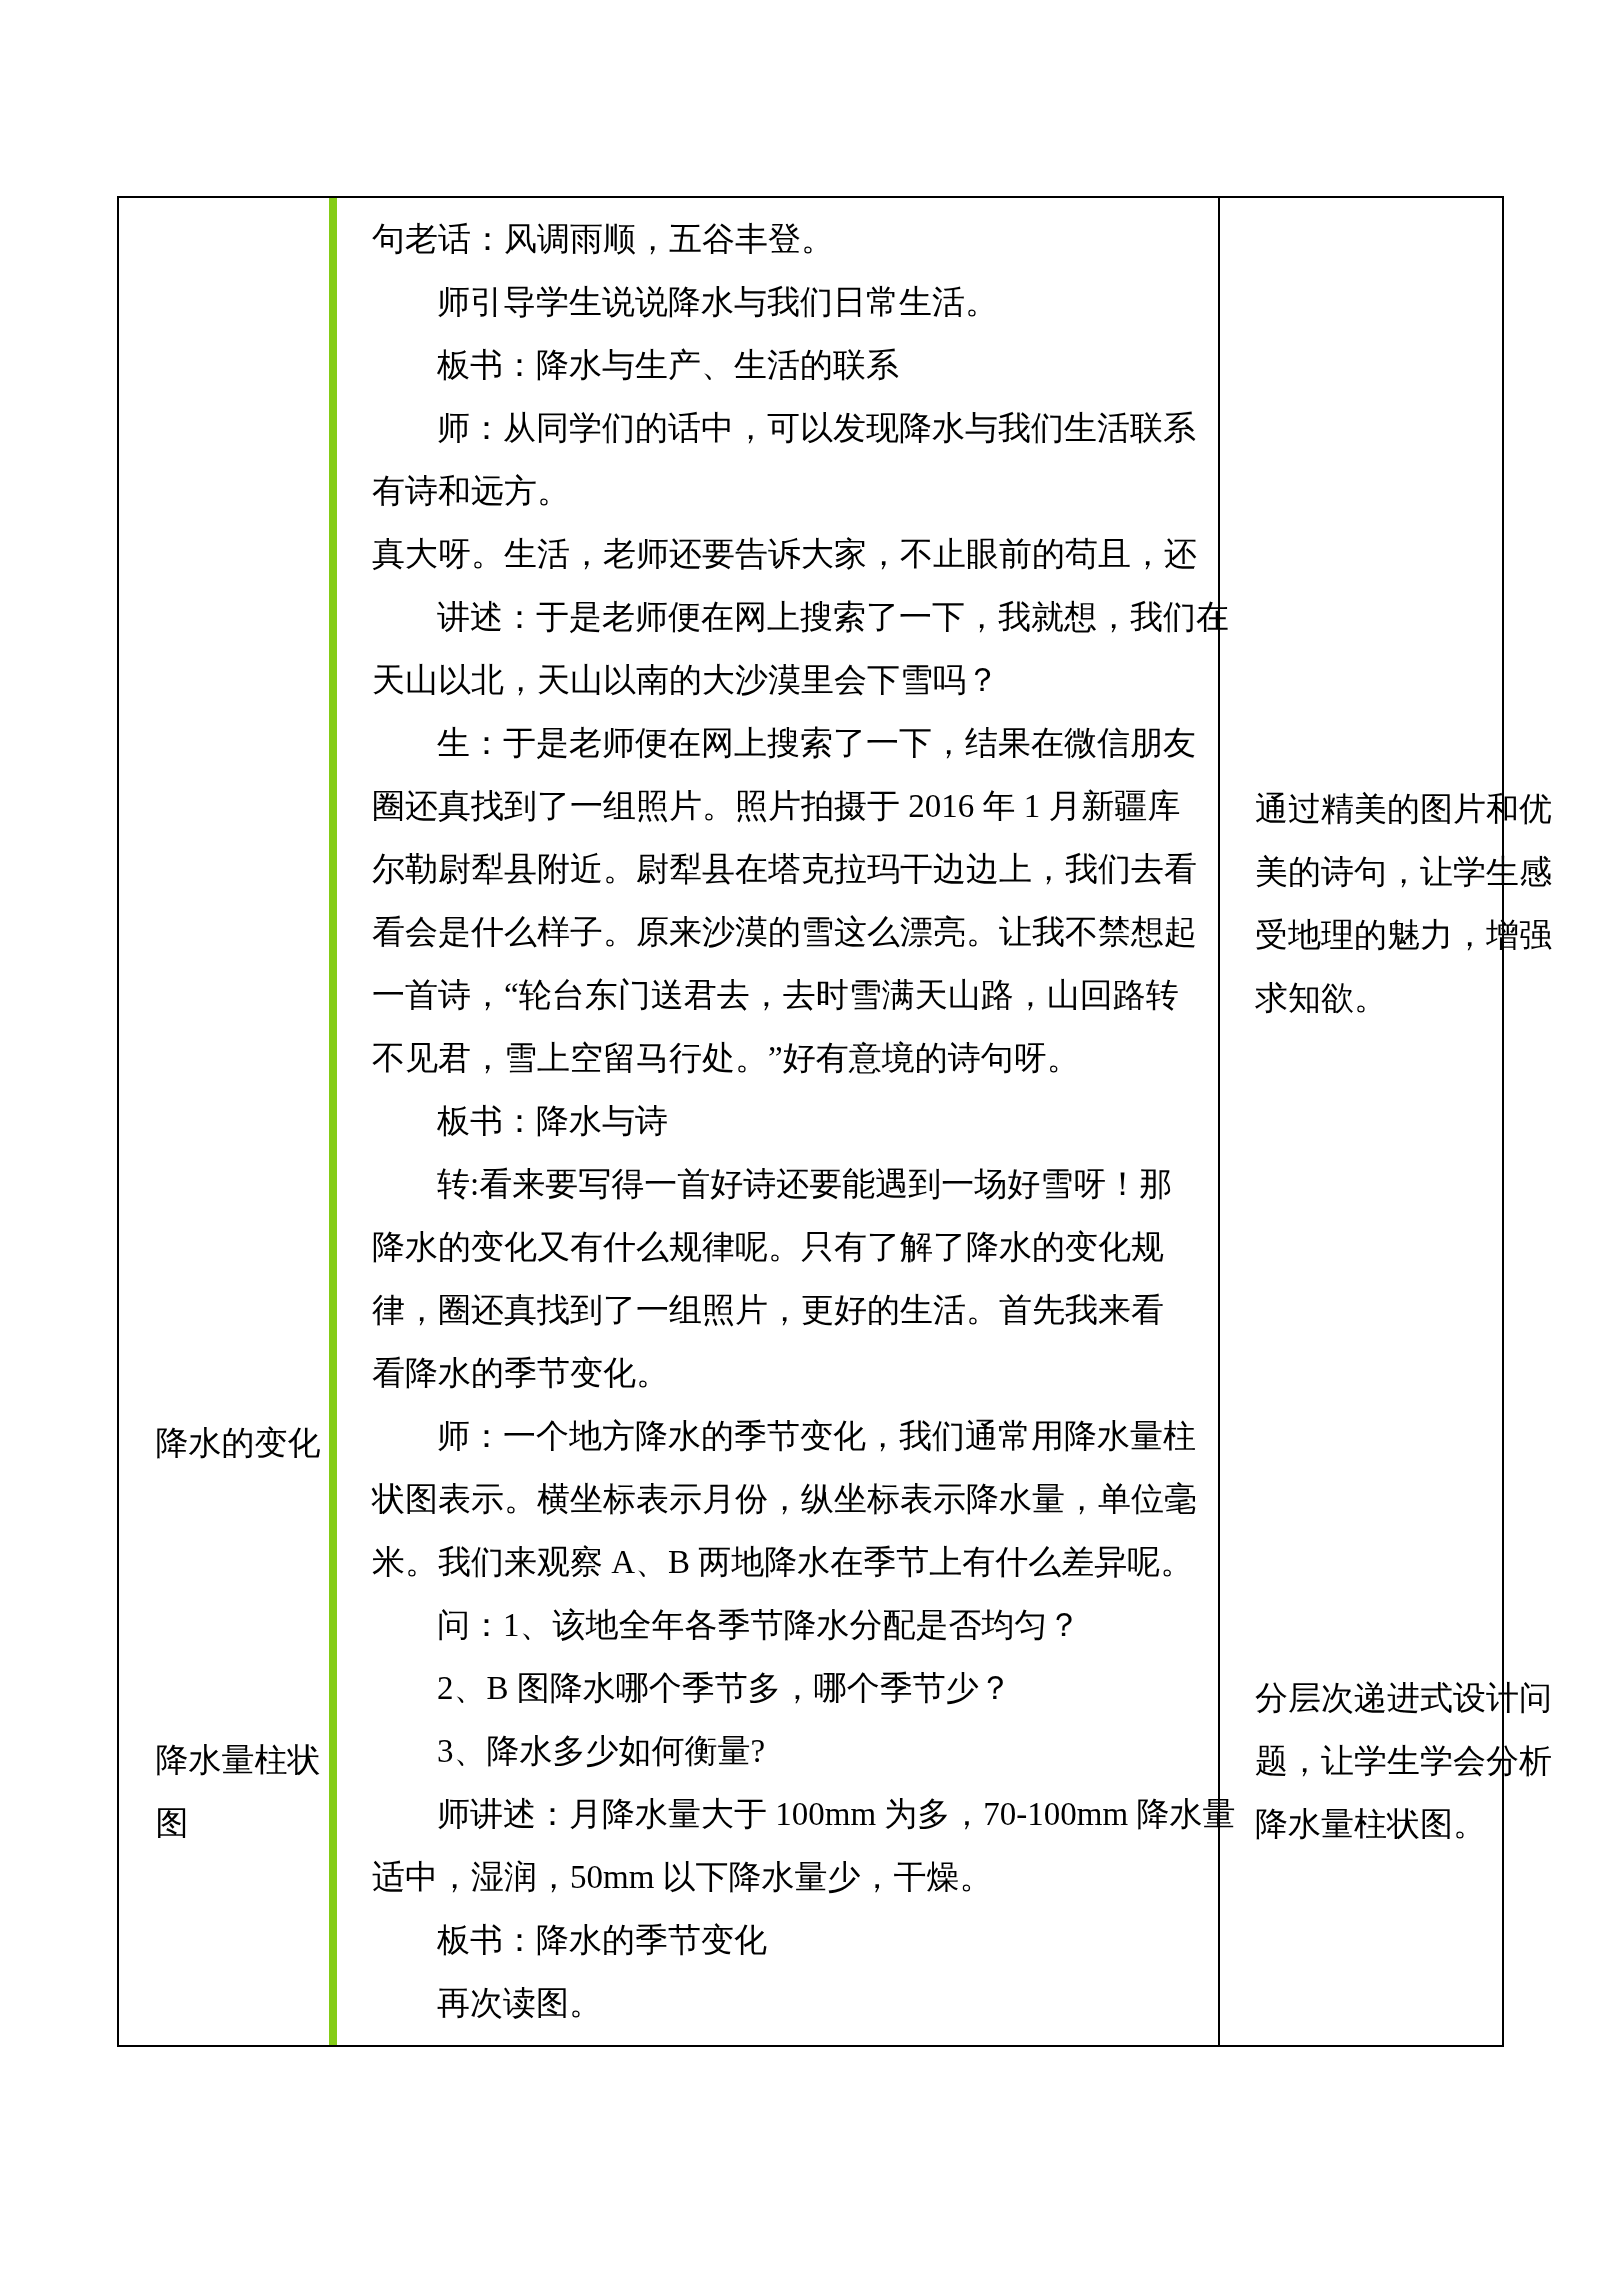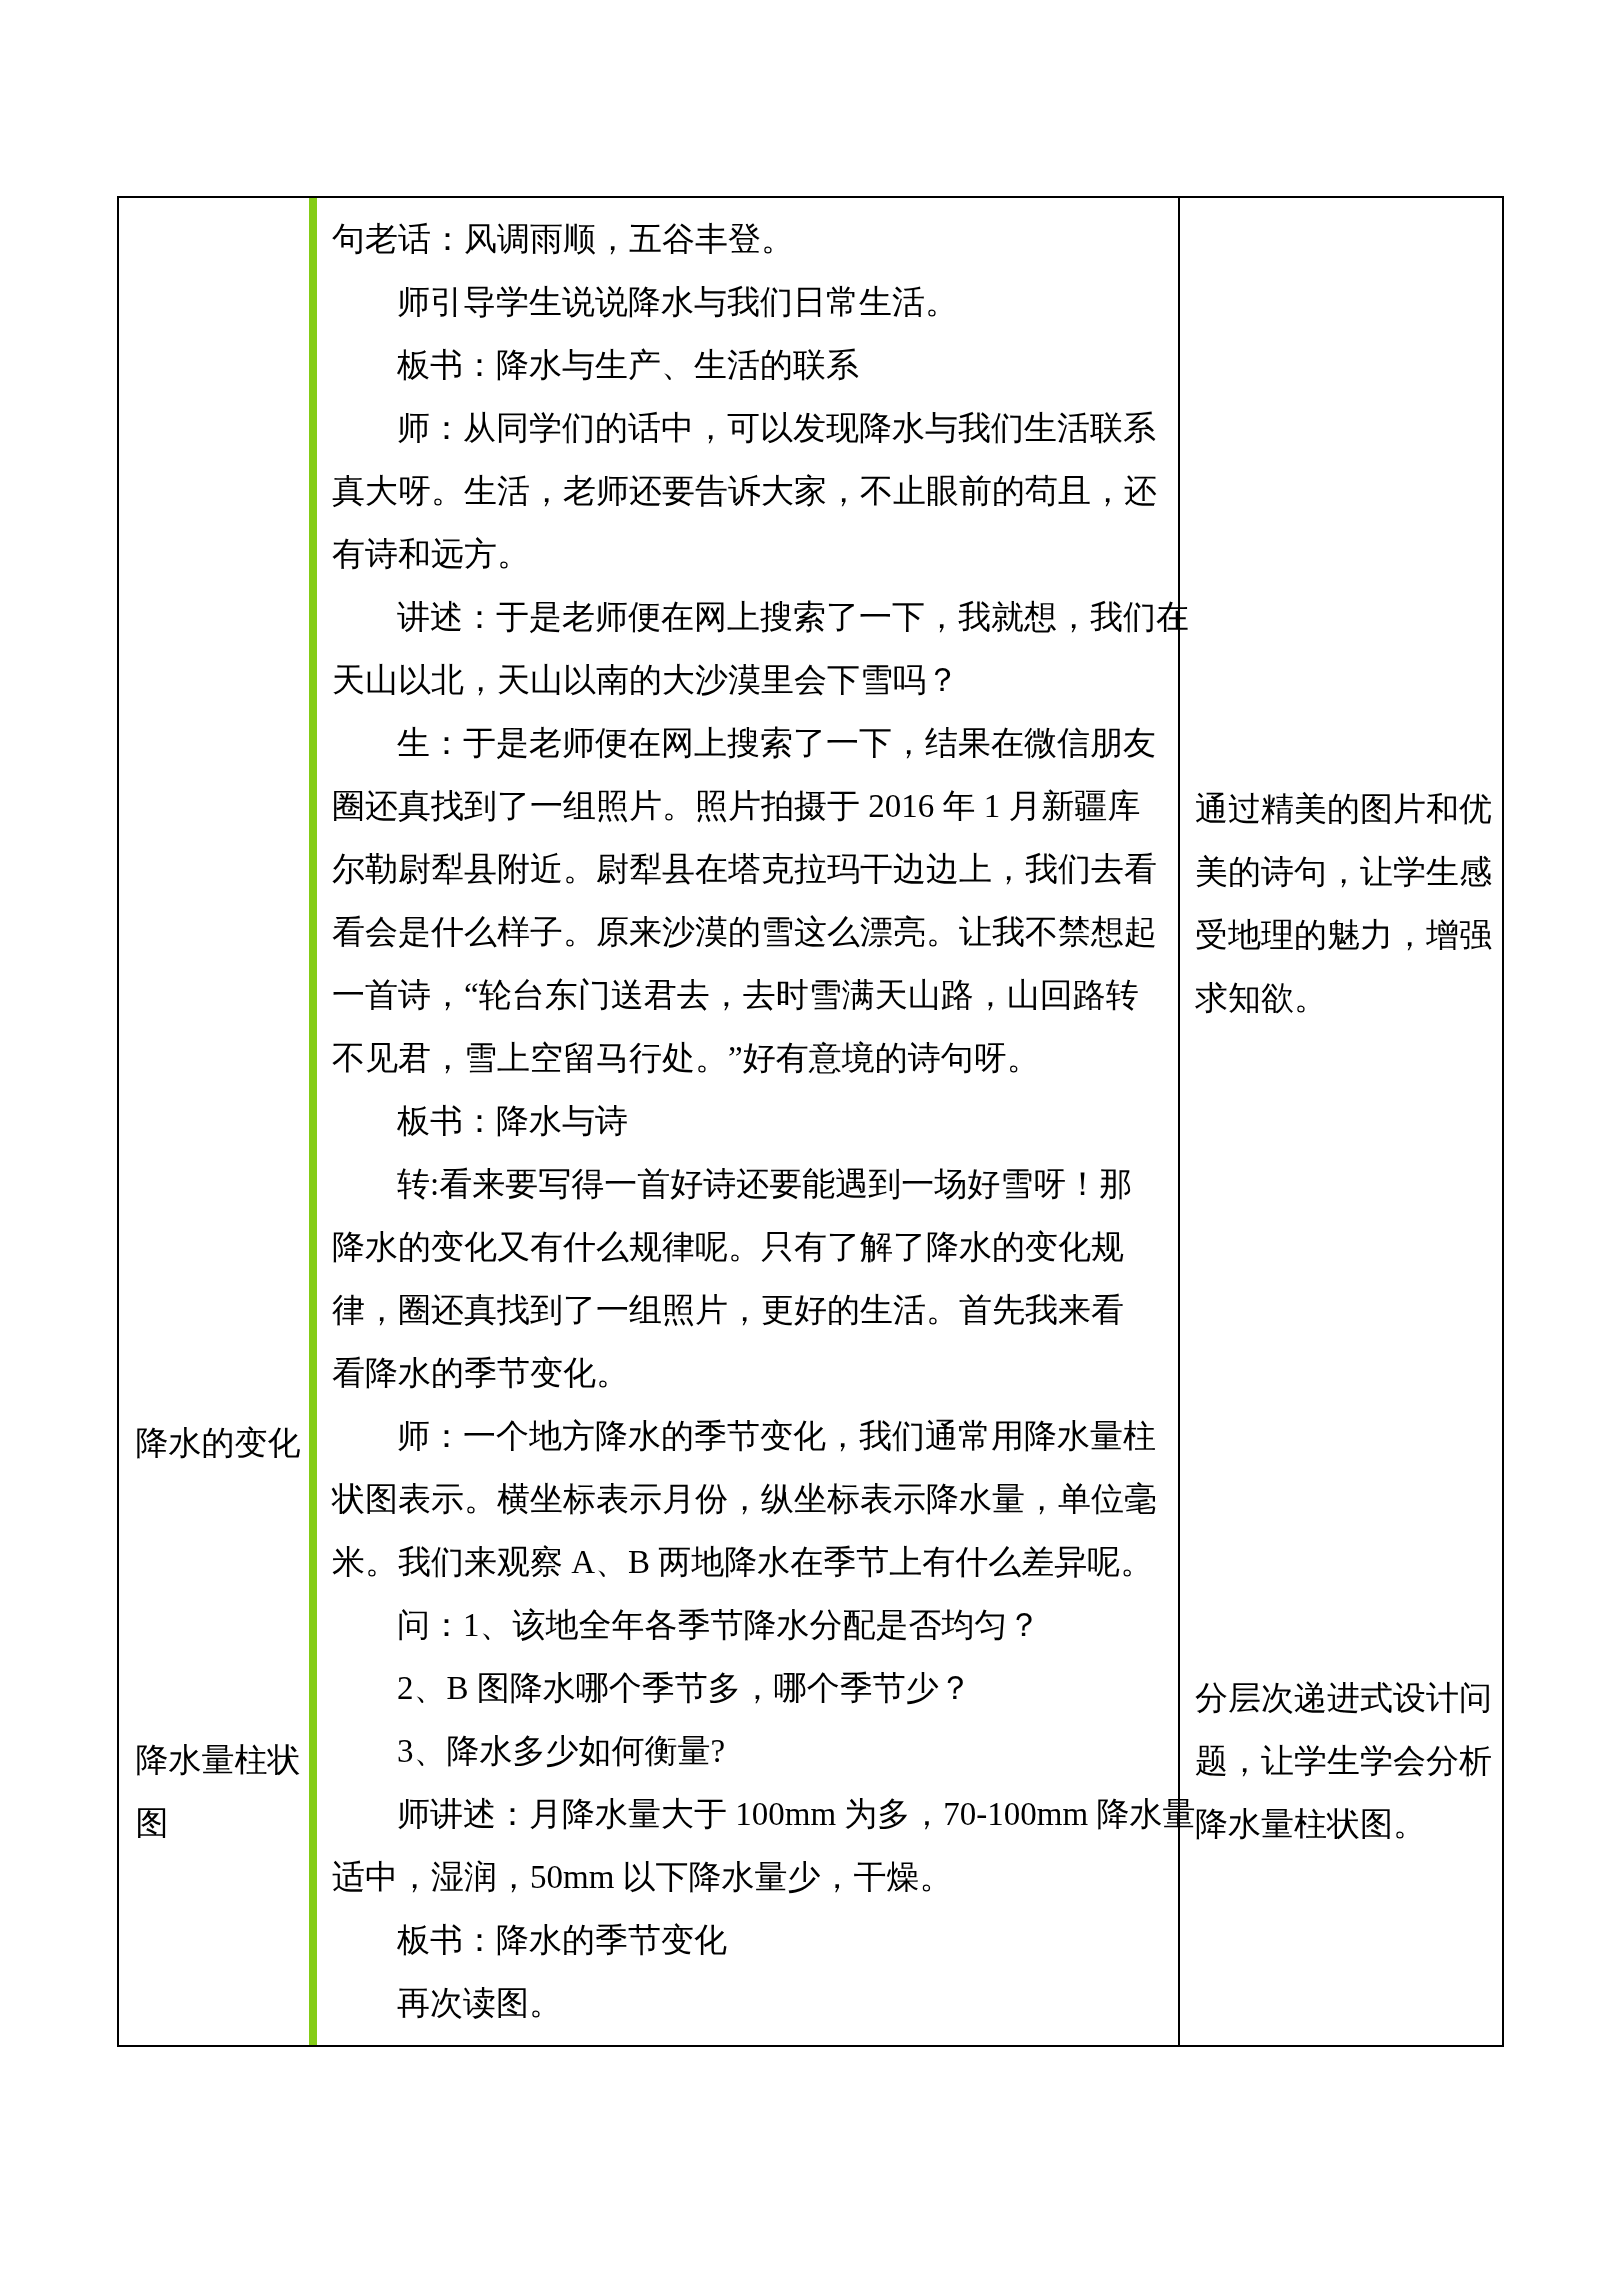--- a/index.html
+++ b/index.html
@@ -24,20 +24,21 @@
     height: 1851px;
     box-sizing: border-box;
     border: 2.7px solid #000000;
     display: flex;
     flex-direction: row;
   }
   .col {
     box-sizing: border-box;
     height: 100%;
     position: relative;
+    margin-left: 20px;
   }
   .col-left {
     width: 198px;
     border-right: 8px solid #84cc16;
   }
   .col-mid {
     width: 863px;
     border-right: 2px solid #000000;
     padding: 9.5px 41px 0 15px;
   }
@@ -86,22 +87,22 @@
     <div class="col col-left">
       <div class="side-label side-label-1">降水的变化</div>
       <div class="side-label side-label-2">降水量柱状图</div>
     </div>
 
     <div class="col col-mid">
         <div class="line">句老话：风调雨顺，五谷丰登。</div>
         <div class="line indent">师引导学生说说降水与我们日常生活。</div>
         <div class="line indent">板书：降水与生产、生活的联系</div>
         <div class="line indent">师：从同学们的话中，可以发现降水与我们生活联系</div>
+        <div class="line">有诗和远方。</div>
         <div class="line">真大呀。生活，老师还要告诉大家，不止眼前的苟且，还</div>
-        <div class="line">有诗和远方。</div>
         <div class="line indent">讲述：于是老师便在网上搜索了一下，我就想，我们在</div>
         <div class="line">天山以北，天山以南的大沙漠里会下雪吗？</div>
         <div class="line indent">生：于是老师便在网上搜索了一下，结果在微信朋友</div>
         <div class="line">圈还真找到了一组照片。照片拍摄于 2016 年 1 月新疆库</div>
         <div class="line">尔勒尉犁县附近。尉犁县在塔克拉玛干边边上，我们去看</div>
         <div class="line">看会是什么样子。原来沙漠的雪这么漂亮。让我不禁想起</div>
         <div class="line">一首诗，“轮台东门送君去，去时雪满天山路，山回路转</div>
         <div class="line">不见君，雪上空留马行处。”好有意境的诗句呀。</div>
         <div class="line indent">板书：降水与诗</div>
         <div class="line indent">转:看来要写得一首好诗还要能遇到一场好雪呀！那</div>

